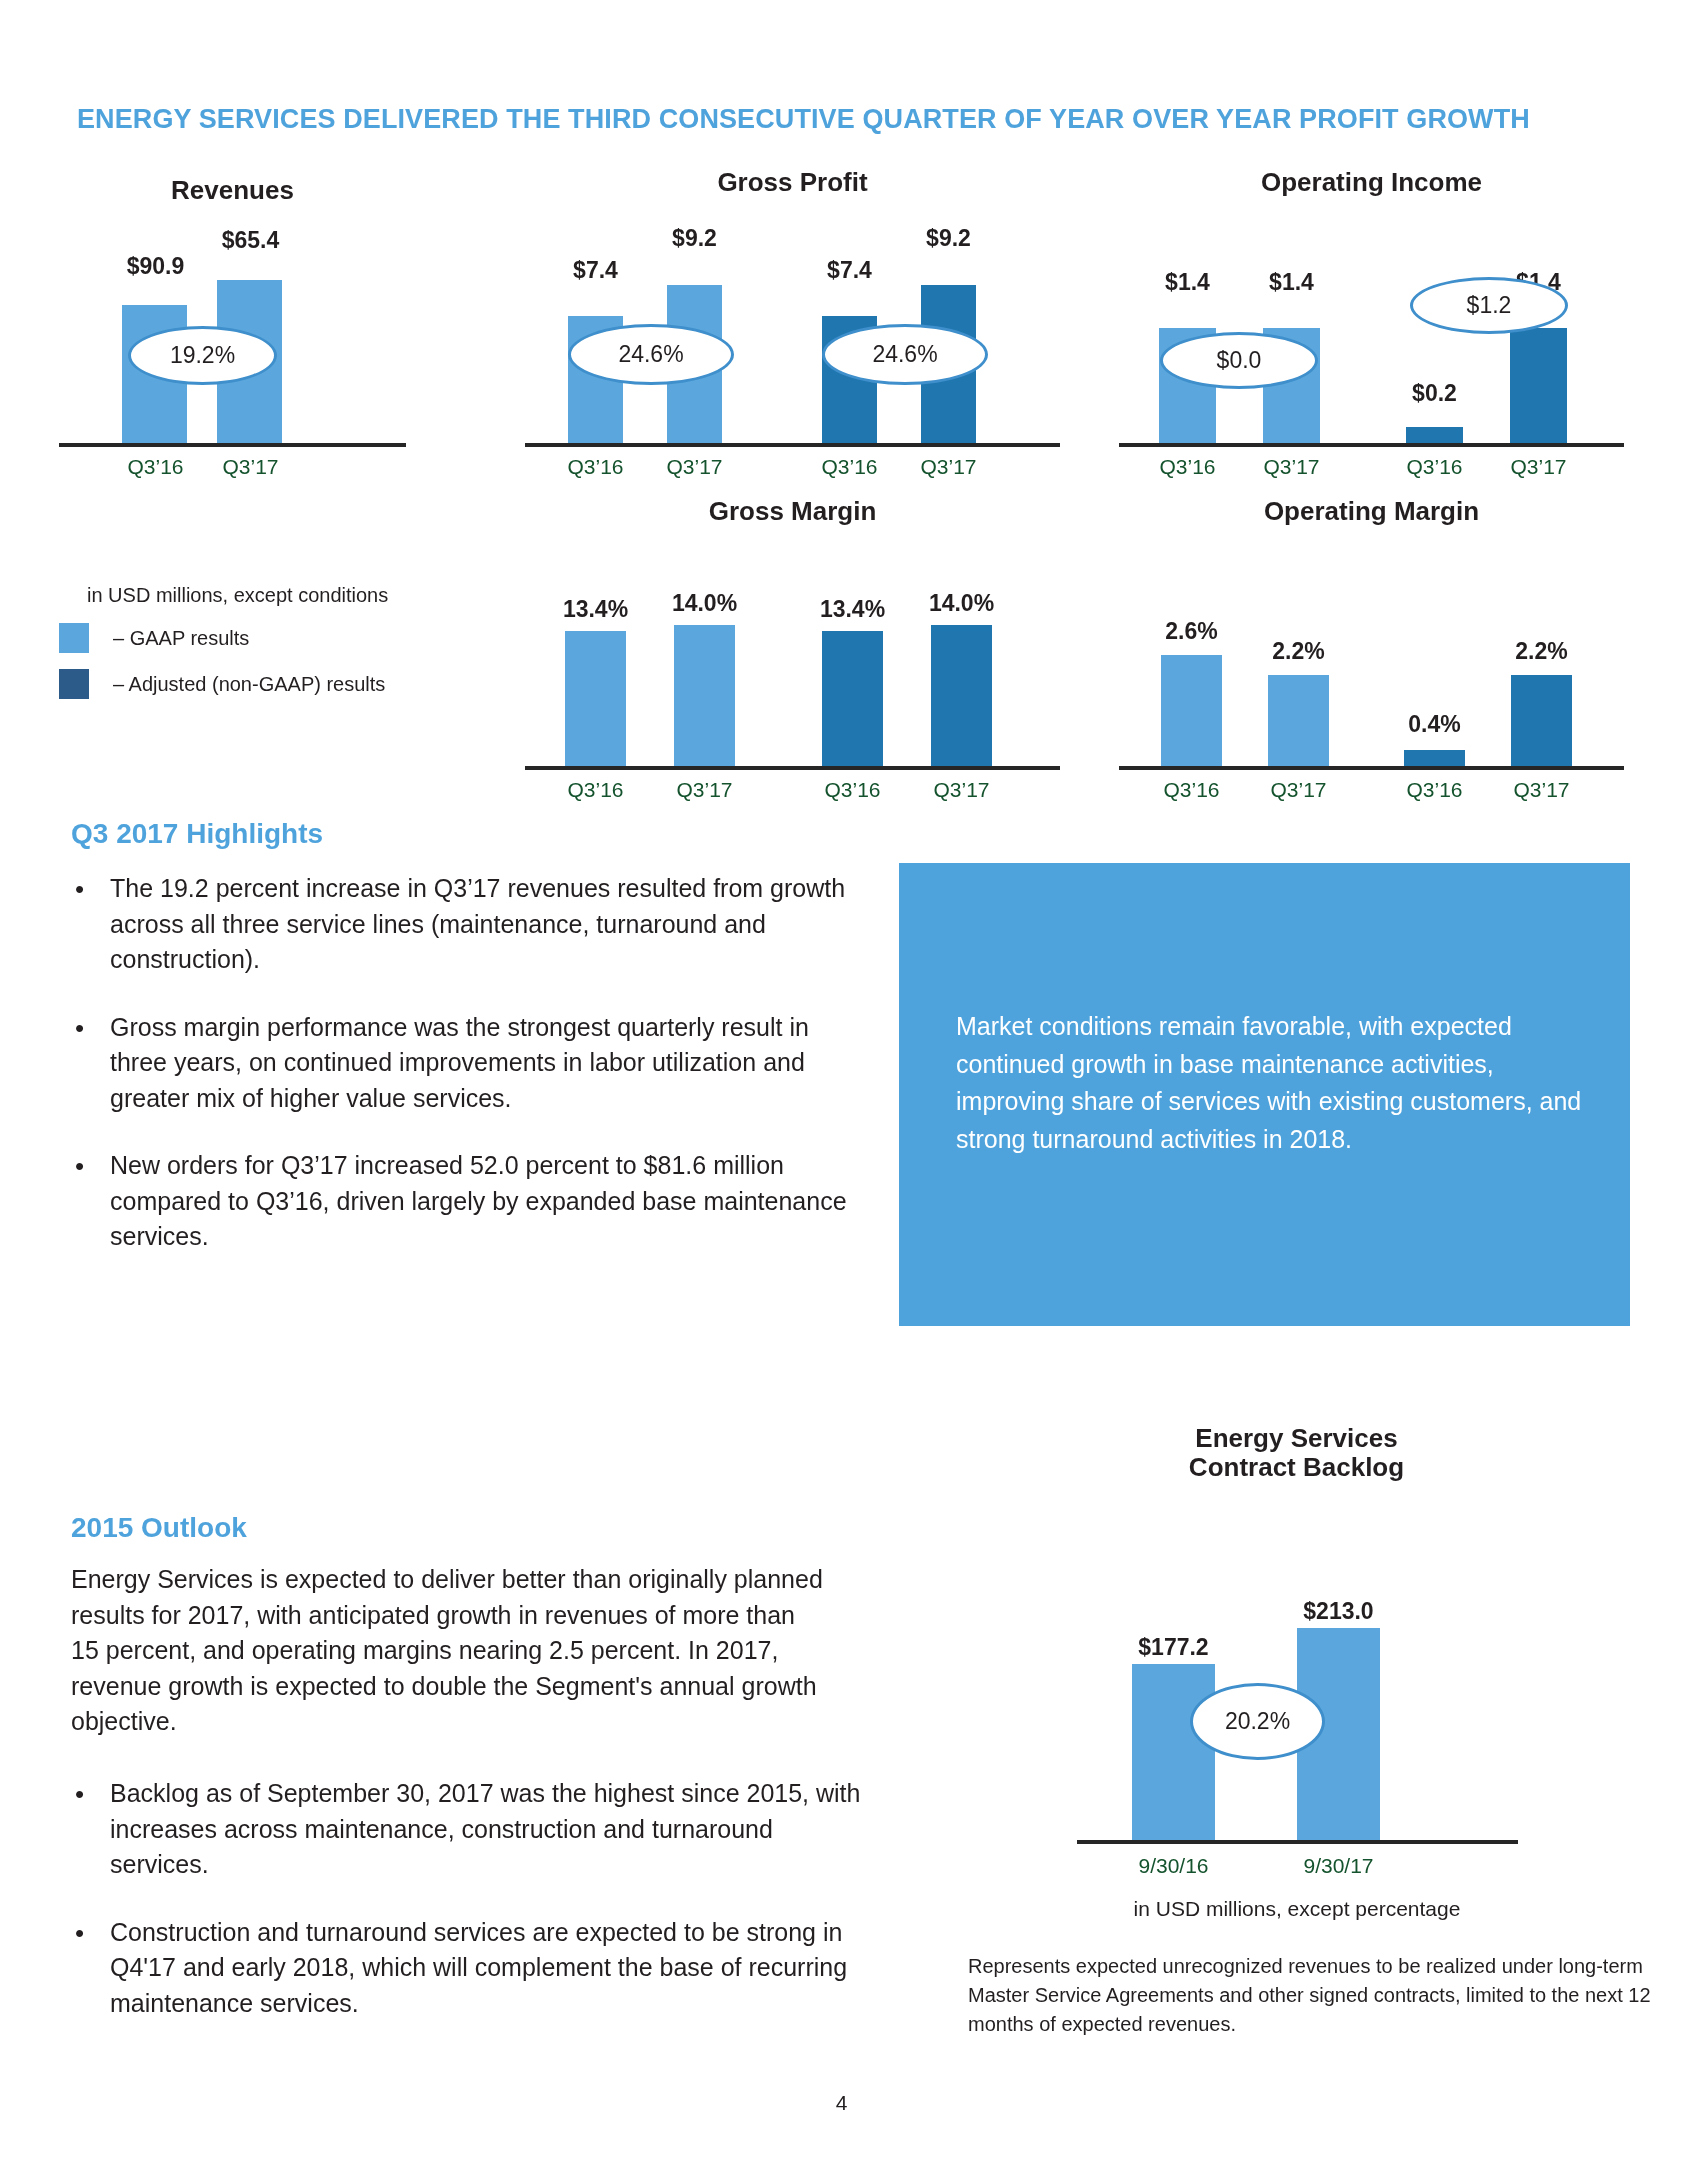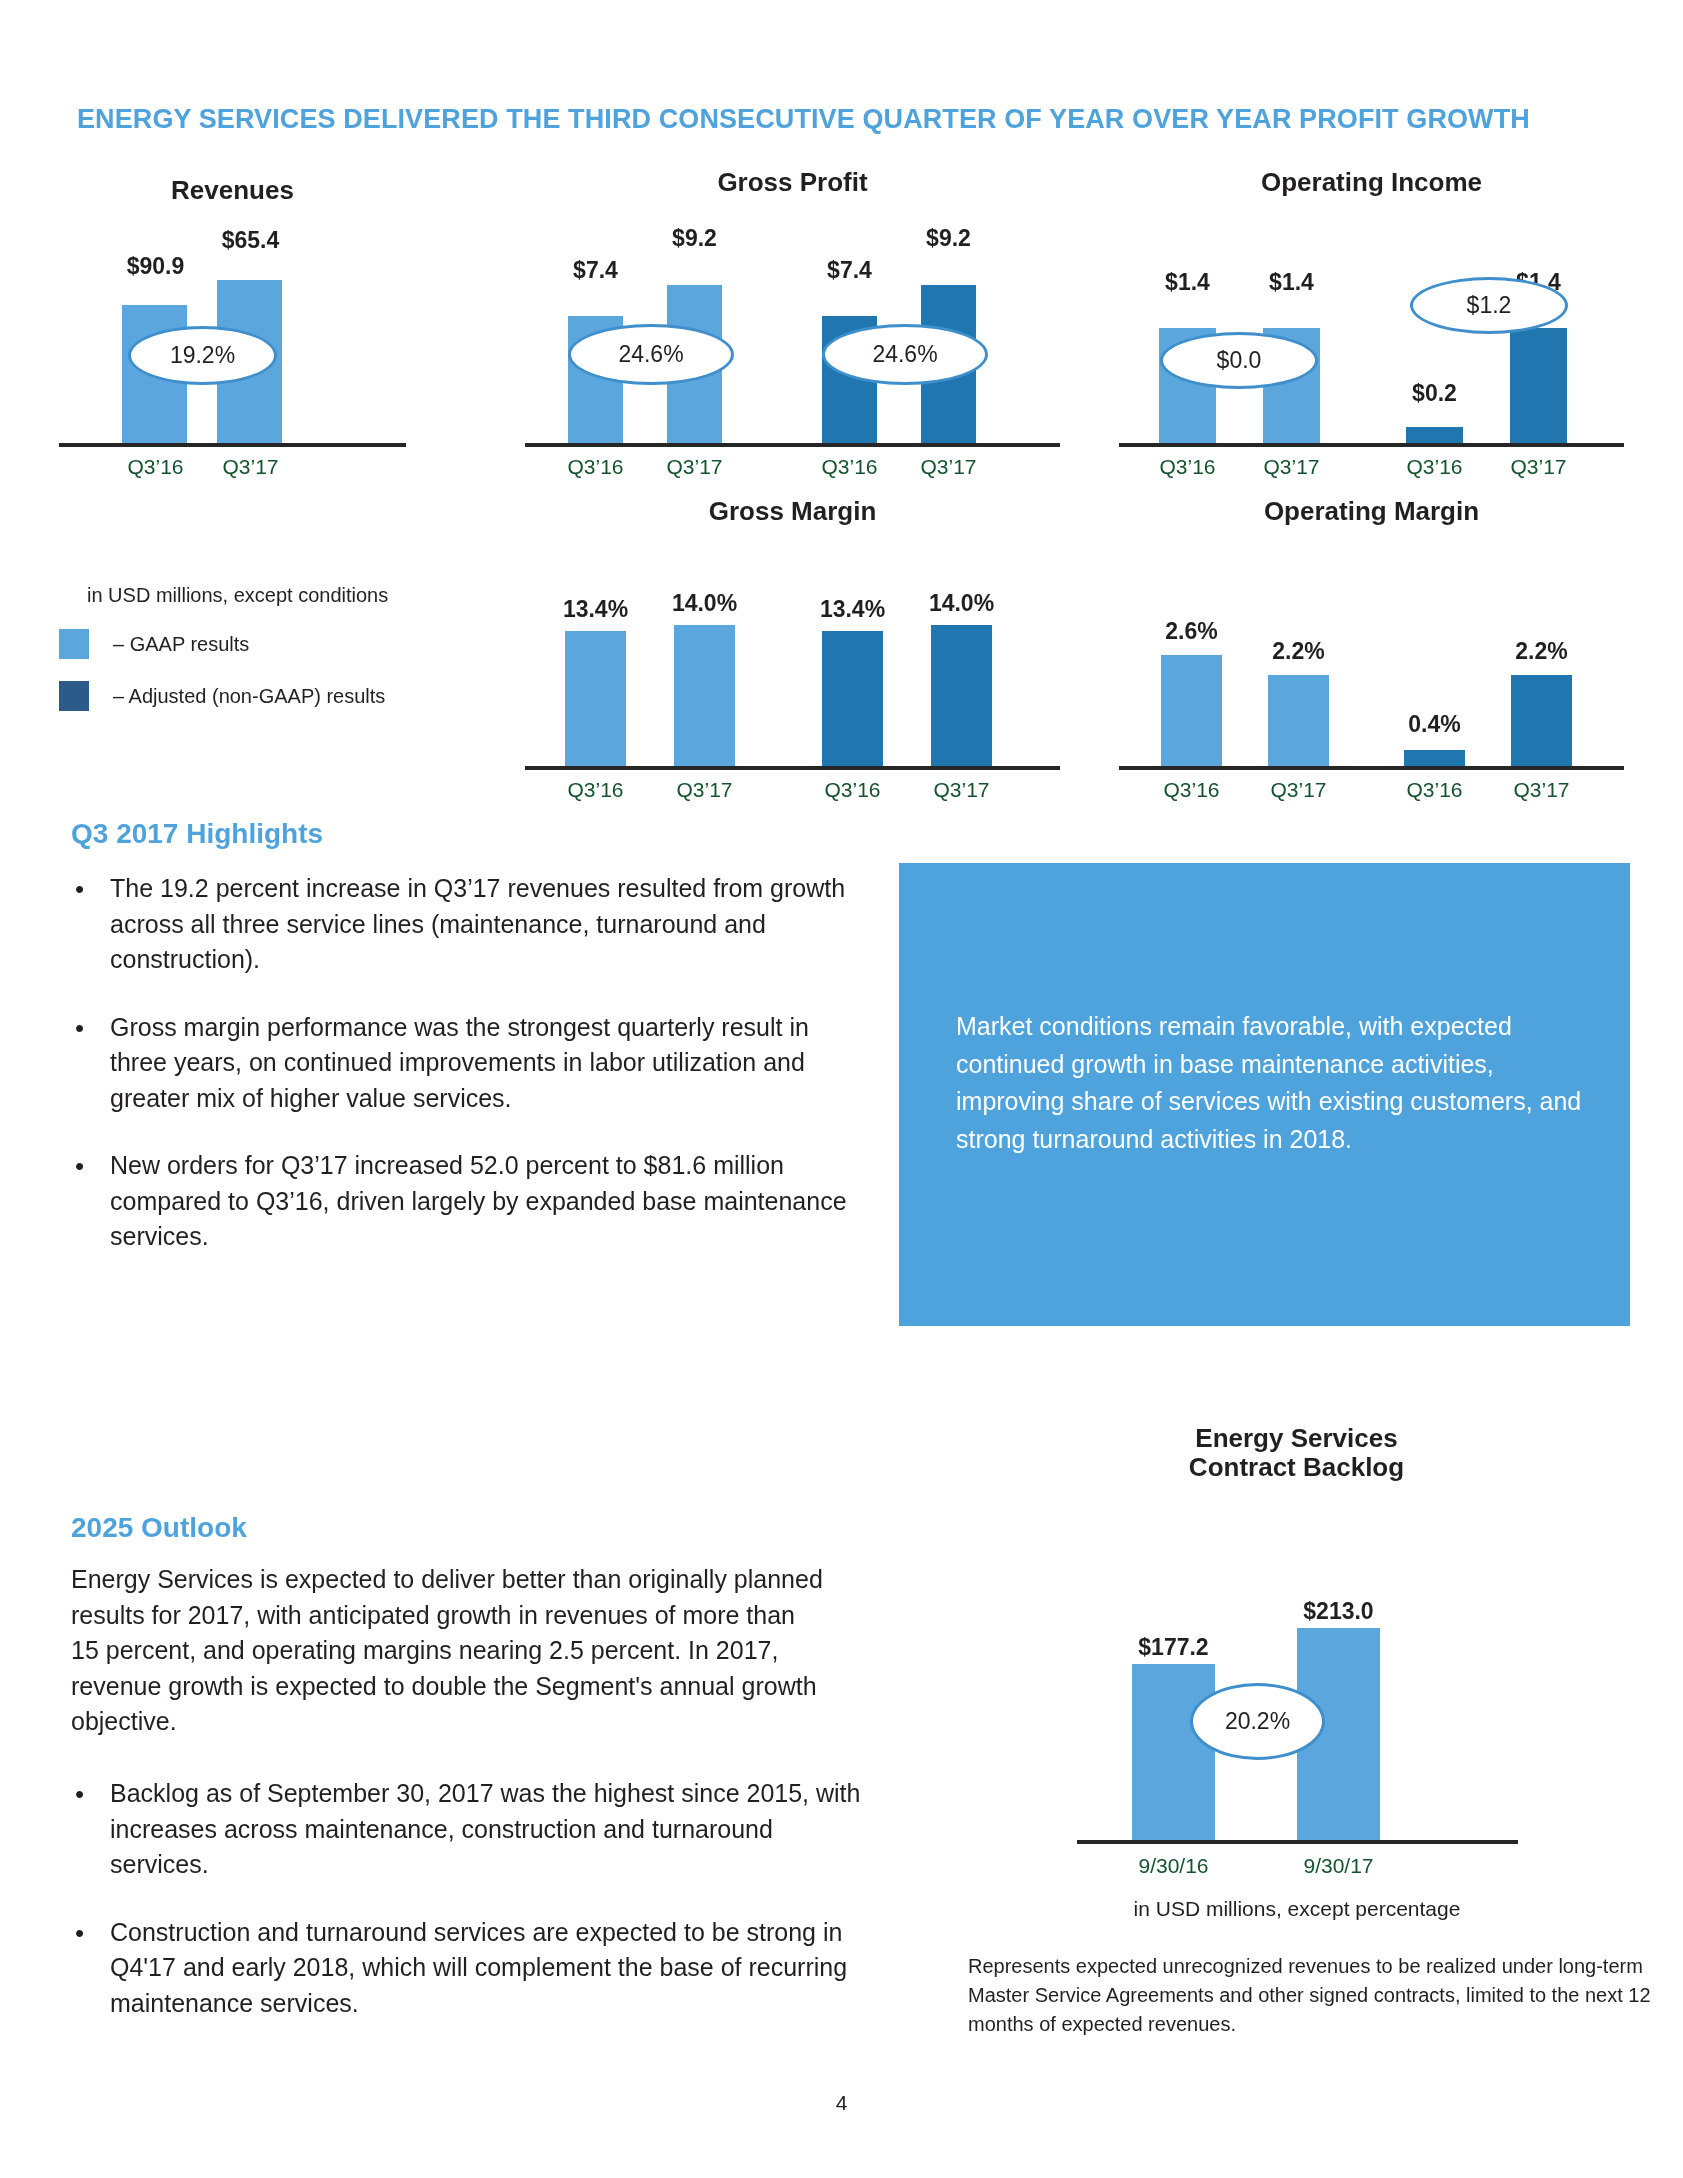--- a/index.html
+++ b/index.html
@@ -45,21 +45,21 @@
   .ellipse {
     position:absolute; border-radius:50%;
     background:#ffffff; border:3px solid #3E8FCB;
     display:flex; align-items:center; justify-content:center;
     font-size:23px; color:#231f20; box-sizing:border-box;
   }
 
   
   .legend { position:absolute; left:59px; top:584px; width:416px; }
   .legend-caption { font-size:20px; color:#231f20; margin-left:28px; }
-  .legend-row { display:flex; align-items:center; margin-top:22px;text-align:center; }
+  .legend-row { display:flex; align-items:center; margin-top:16px;text-align:center; }
   .swatch { width:30px; height:30px; flex:0 0 30px; }
   .swatch.gaap { background:#5BA7DD; }
   .swatch.adj  { background:#2C5B8A; }
   .legend-text { font-size:20px; color:#231f20; margin-left:24px; }
 
   
   .section-head {
     position:absolute; font-size:28px; font-weight:bold; color:#4FA3DC;
   }
   .bullets { position:absolute; }
@@ -249,21 +249,21 @@
     <div class="bullet" style="margin-top:12px;">
       <div class="dot">•</div>
       <div class="btxt">New orders for Q3’17 increased 52.0 percent to $81.6 million compared to Q3’16, driven largely by expanded base maintenance services.</div>
     </div>
   </div>
 
   <div class="callout">
     <div class="callout-text">Market conditions remain favorable, with expected continued growth in base maintenance activities, improving share of services with existing customers, and strong turnaround activities in 2018.</div>
   </div>
 
-  <div class="section-head" style="left:71px; top:1512px;">2025 Outlook</div>
+  <div class="section-head" style="left:71px; top:1512px;">2015 Outlook</div>
 
   <div class="para" style="left:71px; top:1562px; width:752px;">Energy Services is expected to deliver better than originally planned results for 2017, with anticipated growth in revenues of more than 15 percent, and operating margins nearing 2.5 percent.  In 2017, revenue growth is expected to double the Segment's annual growth objective.</div>
 
   <div class="bullets" style="left:59px; top:1776px; width:802px;">
     <div class="bullet">
       <div class="dot">•</div>
       <div class="btxt">Backlog as of September 30, 2017 was the highest since 2015, with increases across maintenance, construction and turnaround services.</div>
     </div>
     <div class="bullet" style="margin-top:14px;">
       <div class="dot">•</div>

